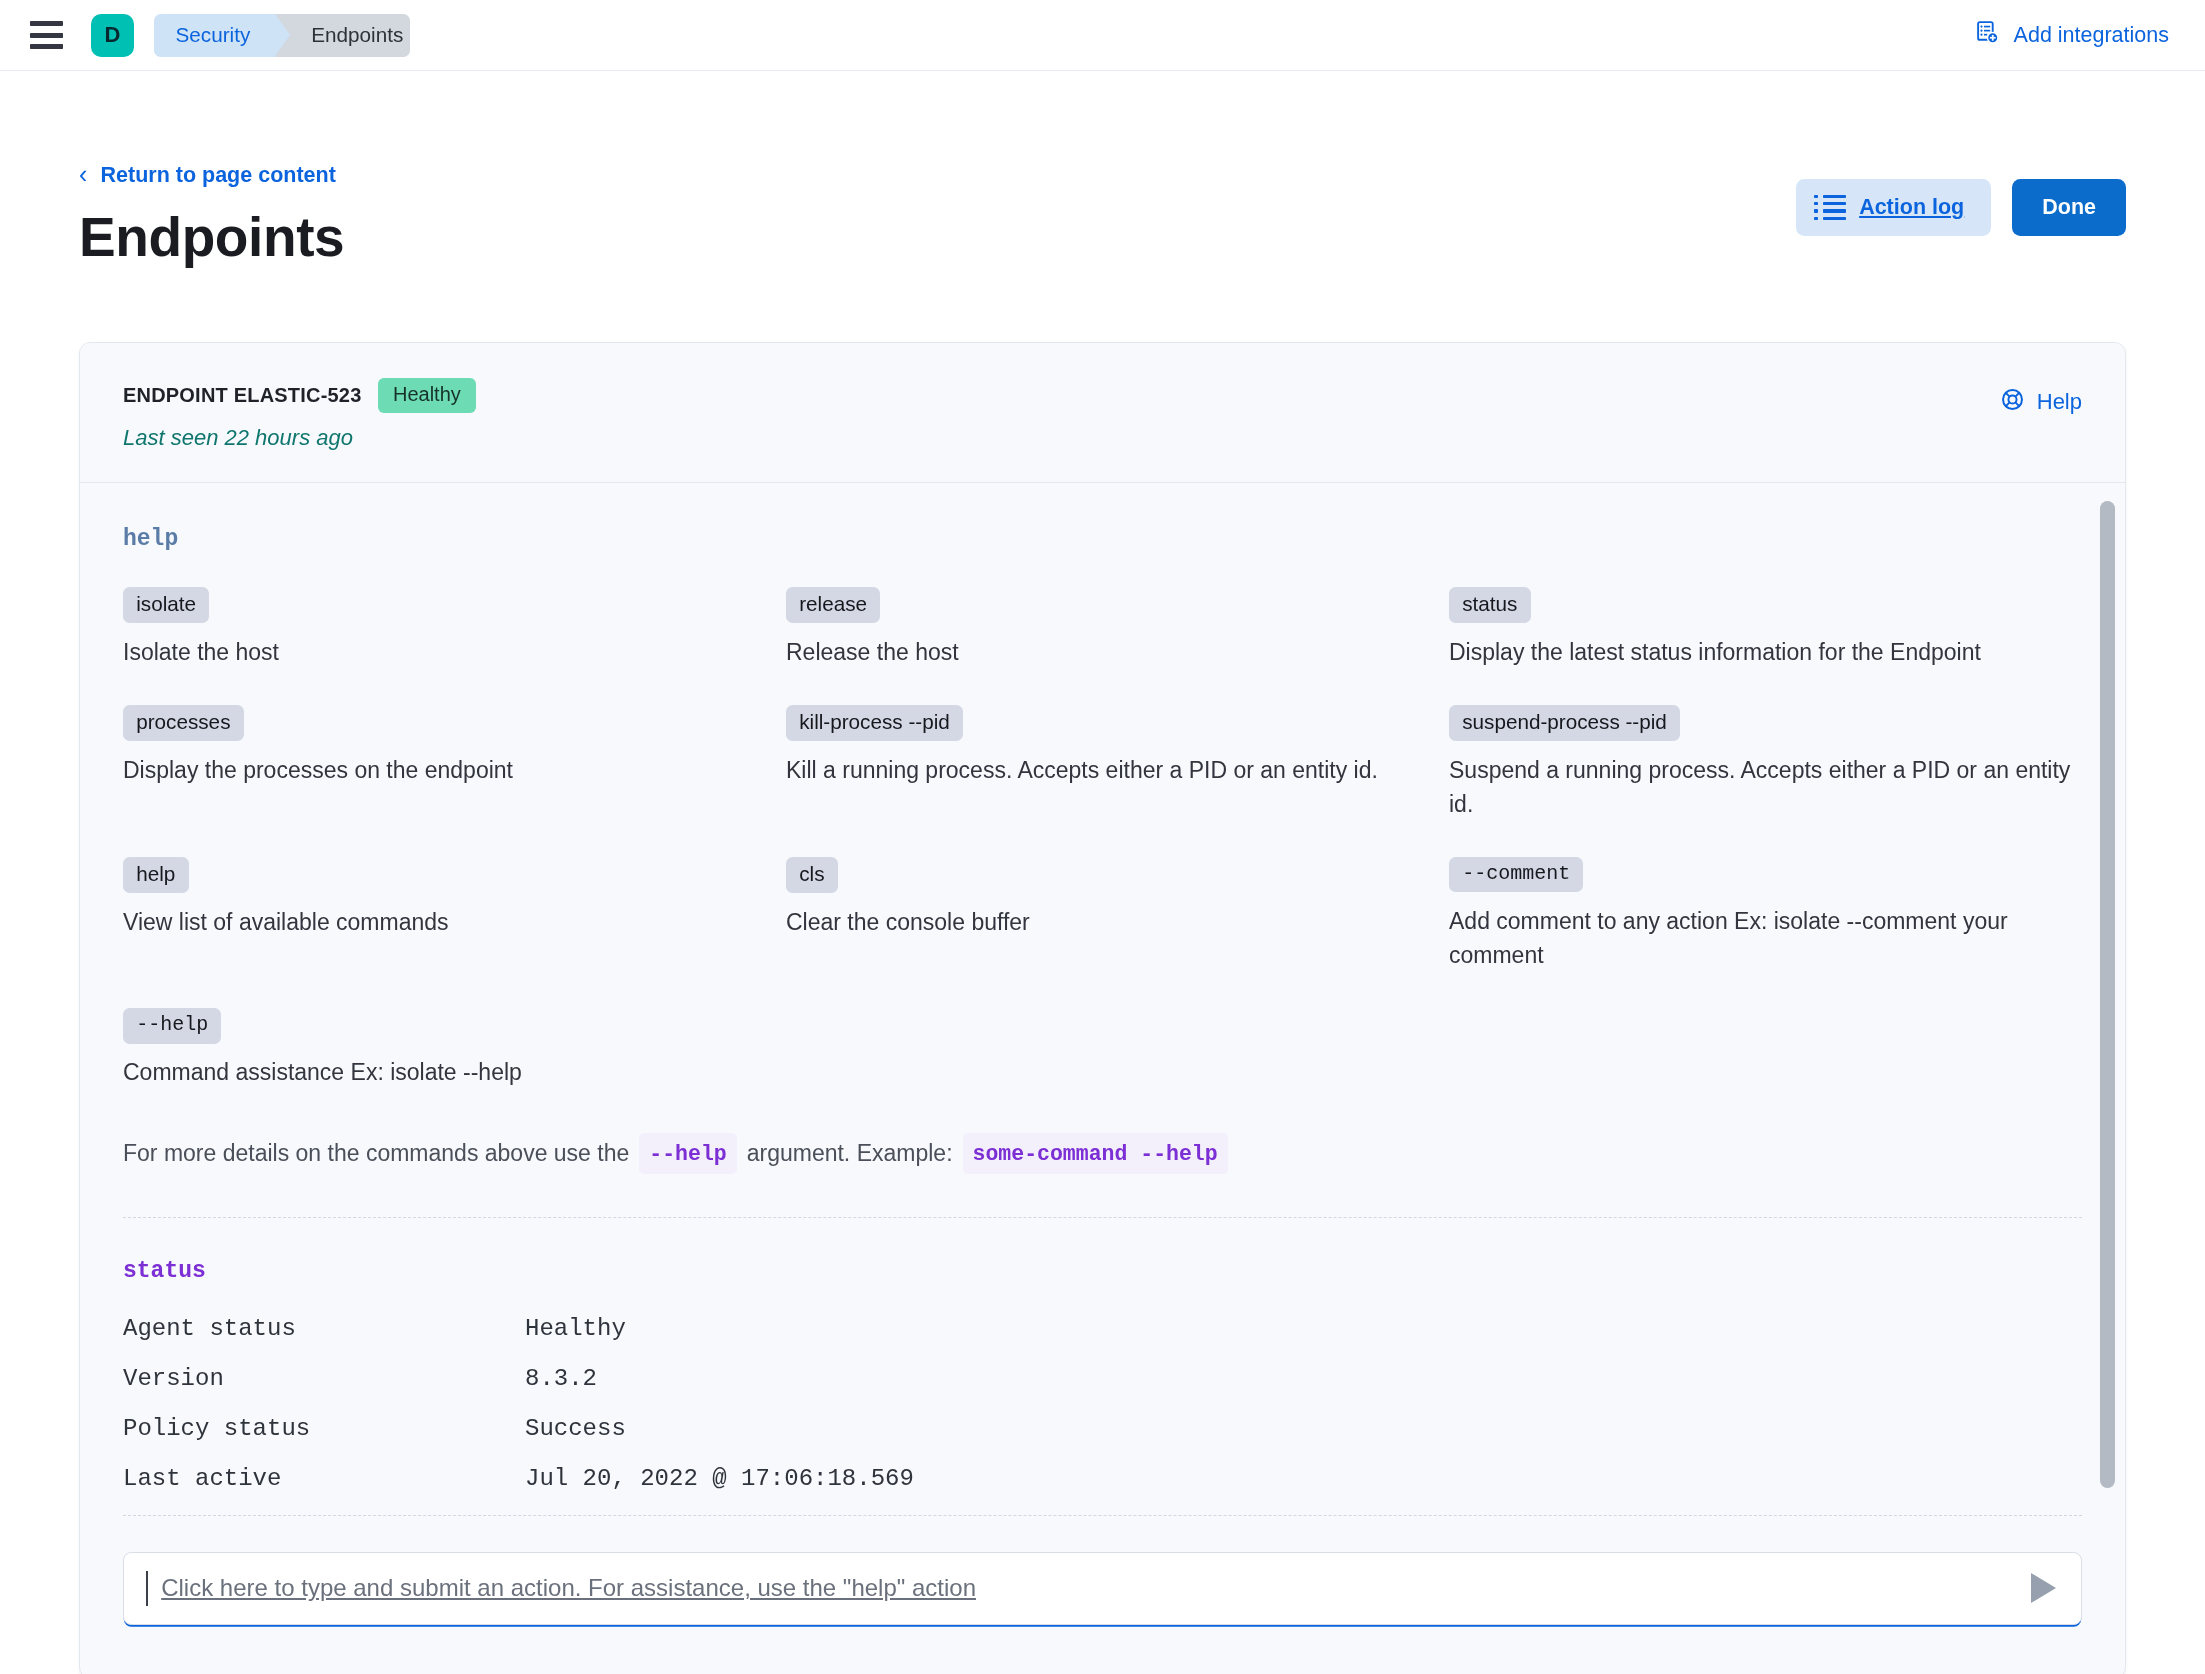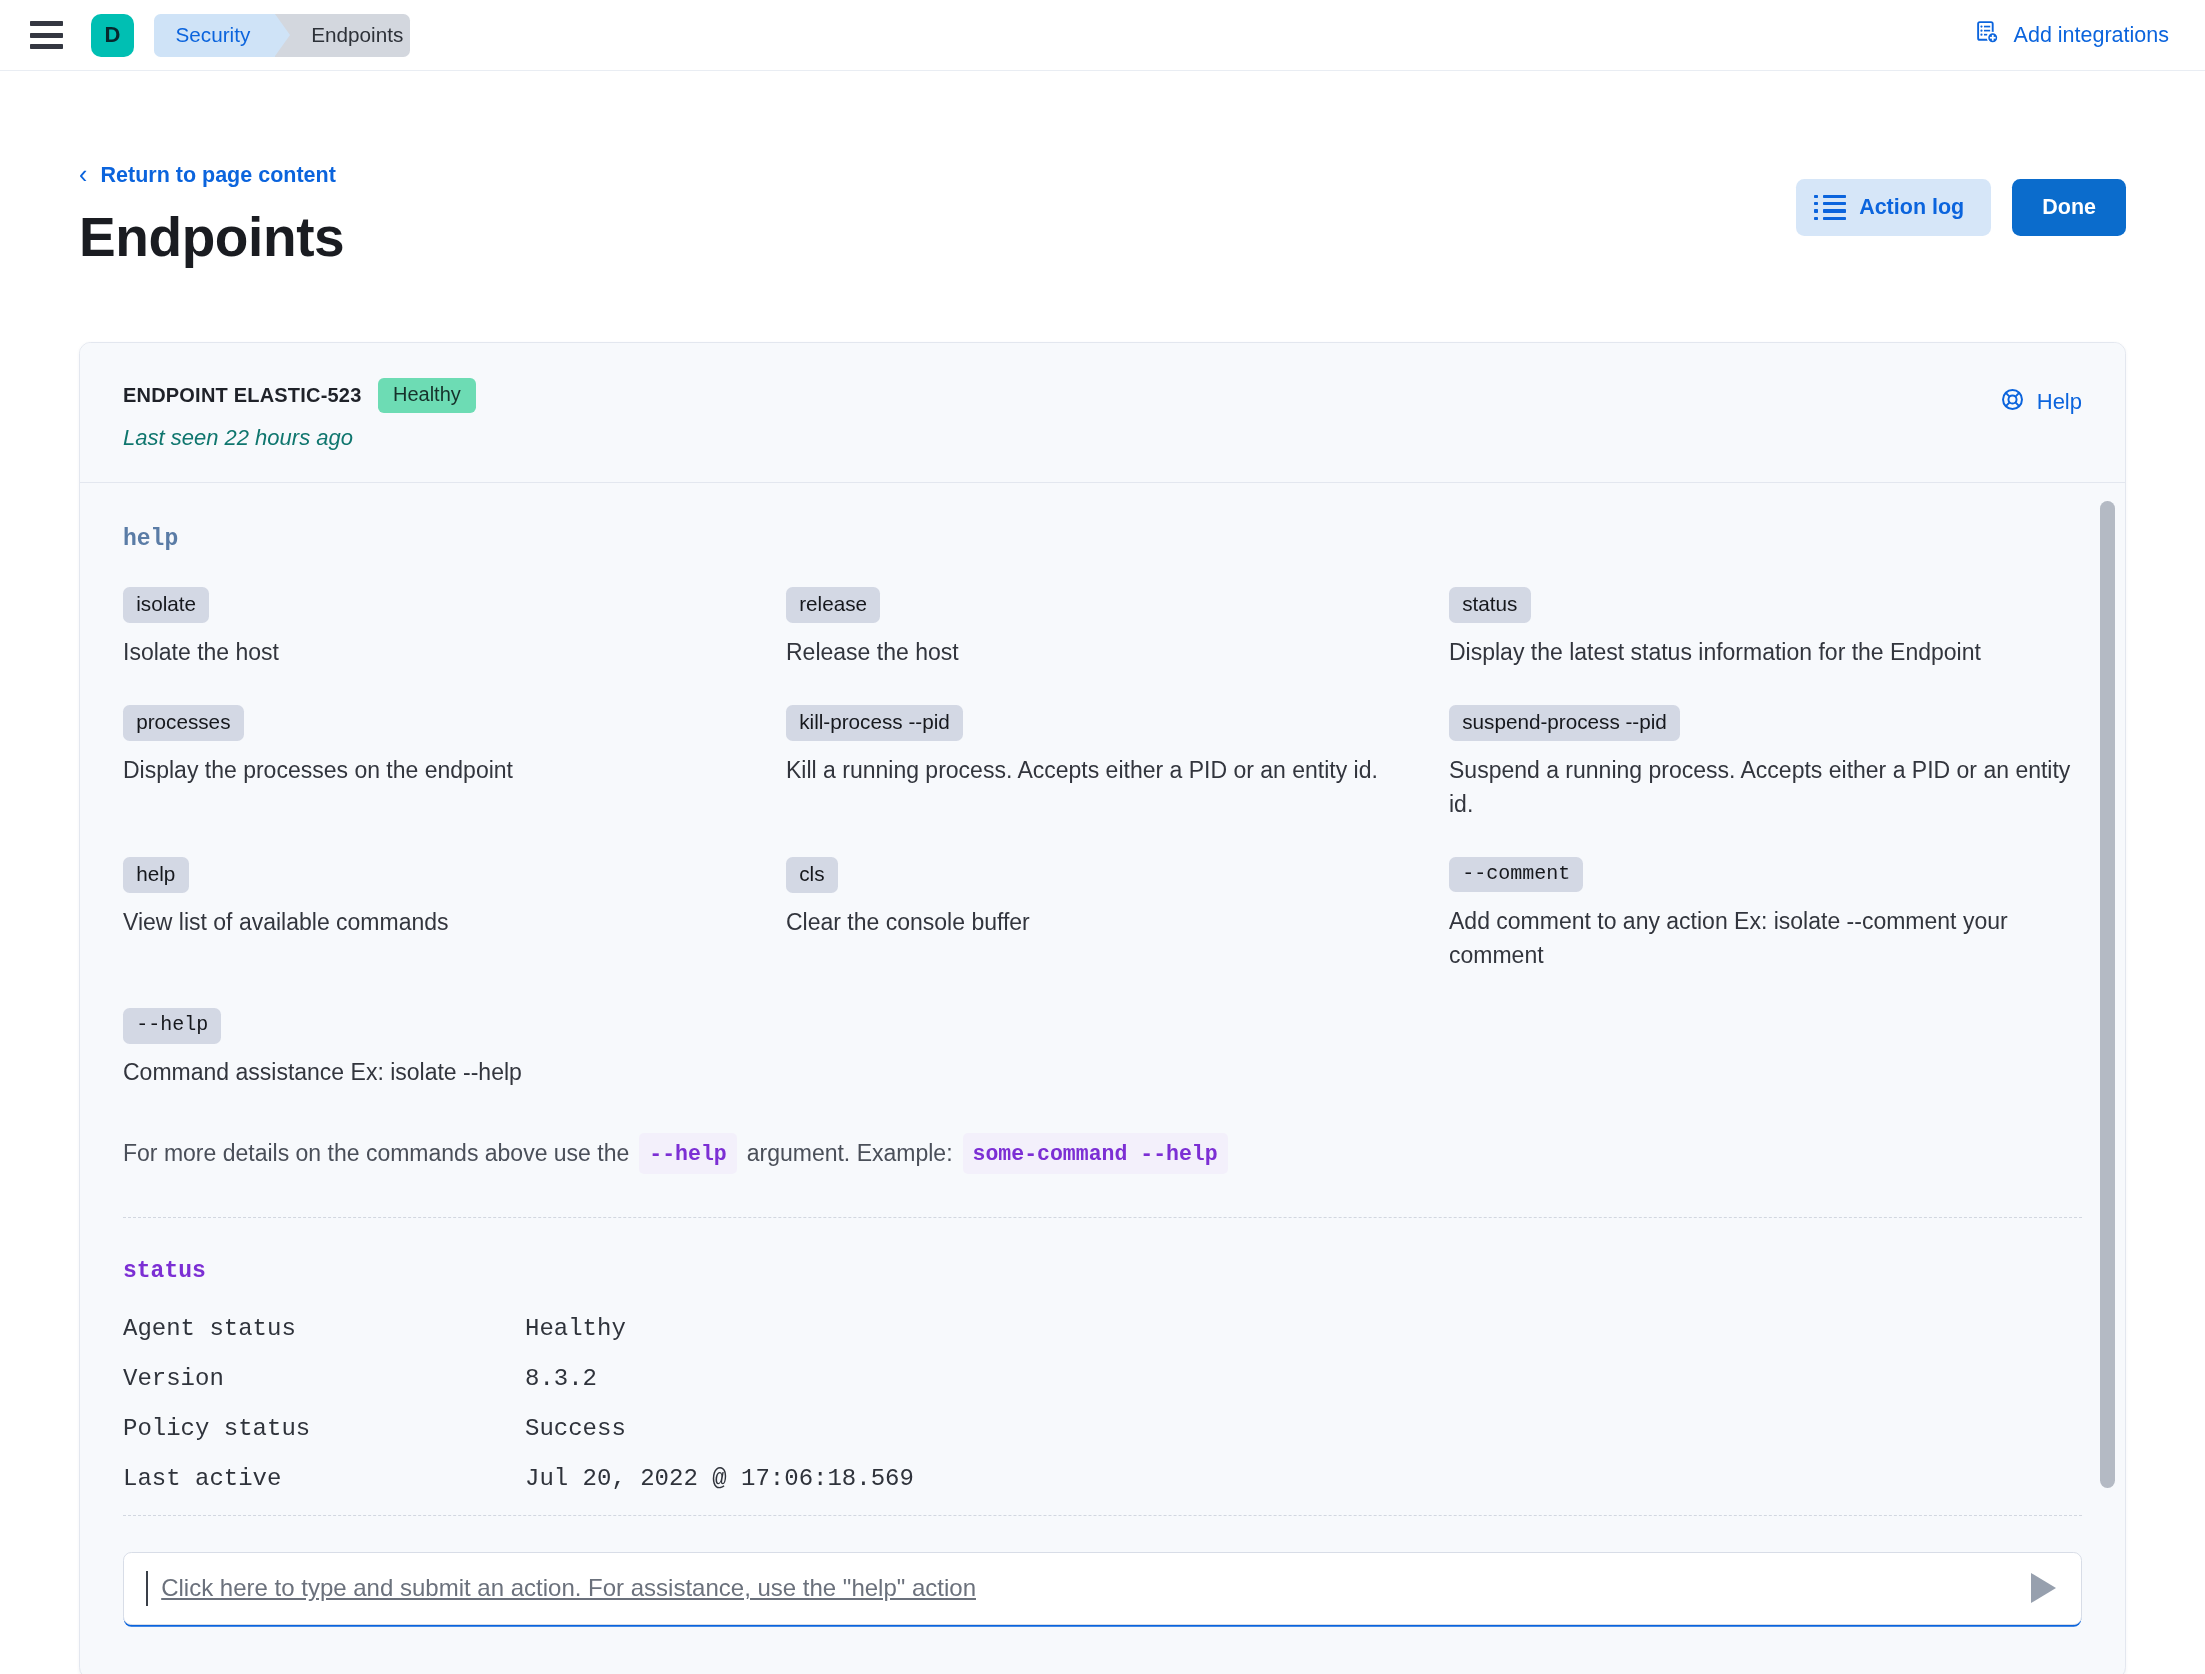--- a/index.html
+++ b/index.html
@@ -93,20 +93,21 @@
   .page-head-actions { display: flex; align-items: center; gap: 21.5px; padding-top: 15px; }
   .btn {
     border: none; cursor: pointer; border-radius: 8.3px;
     font-family: "Liberation Sans", sans-serif;
     font-size: 21.5px; font-weight: 700;
     display: flex; align-items: center; gap: 13.2px;
   }
   .btn-actionlog {
     background: #d6e6f8; color: #0b64dd;
     padding: 15.7px 26.5px;
+    text-decoration: underline;
   }
   .btn-done {
     background: #0b6ccc; color: #ffffff;
     padding: 15.7px 30px;
   }
   .list-icon { display: flex; flex-direction: column; gap: 4.1px; }
   .list-icon i {
     display: block; width: 23px; height: 3.3px; background: #0b64dd;
     position: relative; border-radius: 0.8px;
   }

